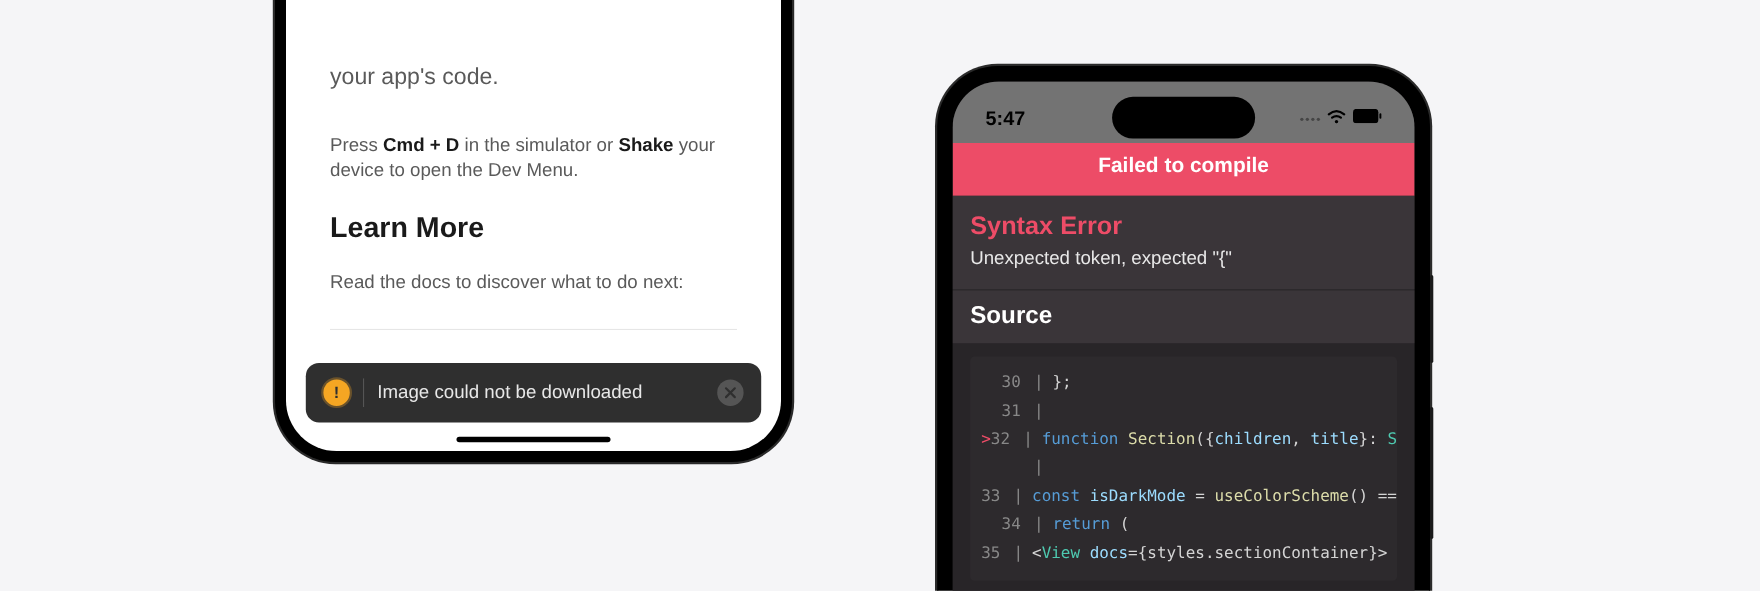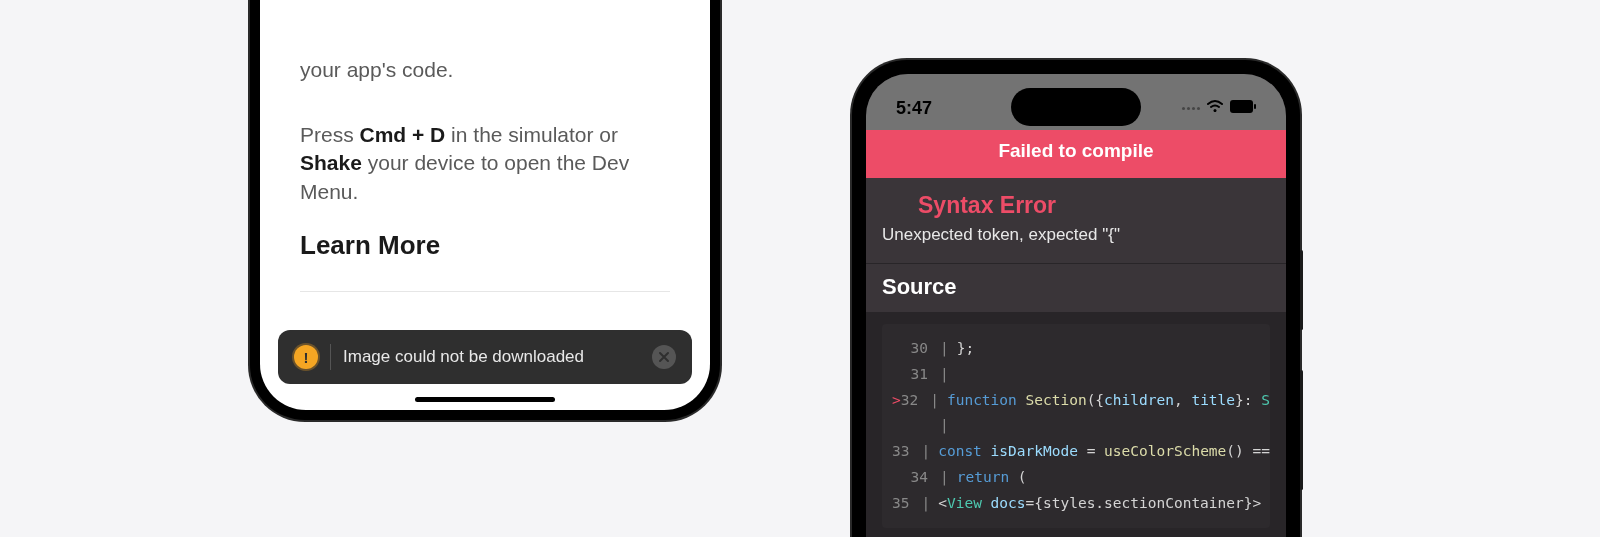--- a/index.html
+++ b/index.html
@@ -44,21 +44,21 @@
       right: 0;
     }
     .doc-heading {
       font-size: 26px;
       font-weight: 700;
       color: #1a1a1a;
       margin-top: 24px;
       margin-bottom: 4px;
     }
     .doc-text {
-      font-size: 21px;
+      font-size: 17px;
       color: #5a5a5a;
       line-height: 1.35;
       margin-top: 24px;
     }
     .doc-text strong {
       font-weight: 700;
       color: #1a1a1a;
     }
     .doc-fragment {
       font-size: 21px;
@@ -234,21 +234,20 @@
     
     .error-title-section {
       background: #3a3539;
       padding: 14px 16px 18px;
     }
     .error-type {
       color: #ed4c67;
       font-size: 23px;
       font-weight: 700;
       margin-bottom: 6px;
-      margin-left: 36px;
     }
     .error-message {
       color: #e8e8e8;
       font-size: 17px;
     }
     
     .source-header {
       background: #3a3539;
       padding: 10px 16px 12px;
       color: #fff;
@@ -315,20 +314,21 @@
 <div class="phone-left">
   <div class="phone-left-inner">
     <div class="left-content">
       <p class="doc-fragment">your app's code.</p>
 
       <p class="doc-text">
         <span>Press </span><strong>Cmd + D</strong><span> in the simulator or </span><strong>Shake</strong><span> your device to open the Dev Menu.</span>
       </p>
 
       <h2 class="doc-heading">Learn More</h2>
+      <p class="doc-text">Read the docs to discover what to do next:</p>
 
       <hr class="divider">
     </div>
 
     <div class="logbox-toast">
       <div class="toast-icon">!</div>
       <div class="toast-divider"></div>
       <div class="toast-text">Image could not be downloaded</div>
       <div class="toast-close">
         <svg viewBox="0 0 12 12">

